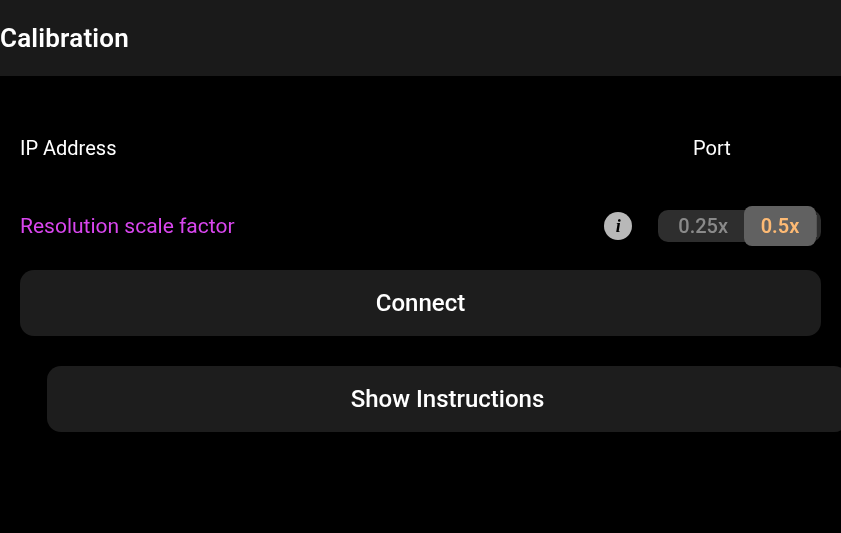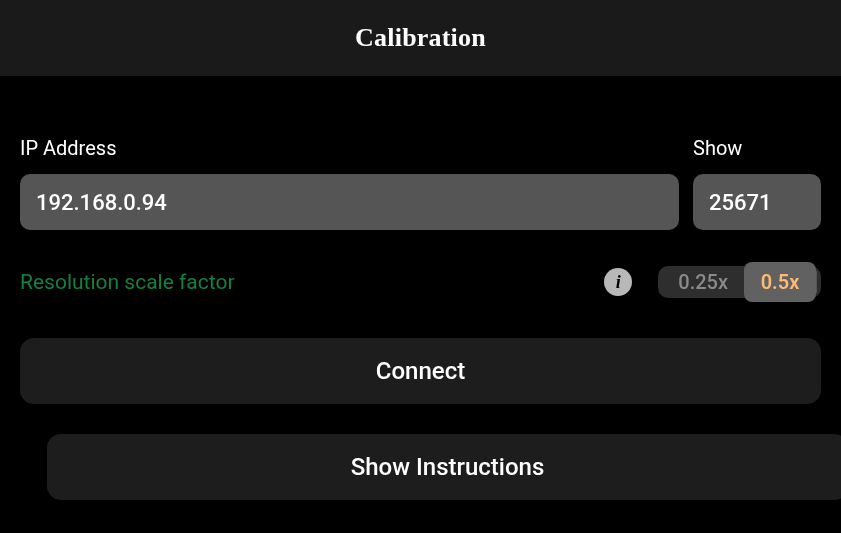--- a/index.html
+++ b/index.html
@@ -4,21 +4,21 @@
   <style>
     * { box-sizing: border-box; margin: 0; padding: 0; }
     html, body {
       width: 841px; height: 533px; overflow: hidden;
       background: #000; color: #fff;
       font-family: -apple-system, BlinkMacSystemFont, "Segoe UI", Roboto, Helvetica, Arial, sans-serif;
     }
     .header {
       width: 100%; height: 76px;
       background: #1a1a1a;
-      display: flex; align-items: center; justify-content: center; font-family: Liberation Serif, serif;
+      display: flex; align-items: center; 
     }
     .header h1 {
       font-size: 26px; font-weight: 600; letter-spacing: 0.2px;
     }
     .content {
       padding: 60px 20px 2px 20px;
       border-radius: 17px;
     }
     .field-row {
       display: flex; gap: 14px; align-items: flex-end;
@@ -35,21 +35,21 @@
       background: #555556; border: none; border-radius: 10px;
       color: #fff; font-size: 22px; font-weight: 500;
       padding: 0 16px; outline: none;
       font-family: inherit;
     }
     .scale-row {
       display: flex; align-items: center; margin-top: 36px;
       gap: 16px;
     }
     .scale-label {
-      font-size: 21px; font-weight: 400; color: #15803d;
+      font-size: 21px; font-weight: 400; color: #d946ef;
       flex: 1 1 auto;
     }
     .info-icon {
       width: 28px; height: 28px; border-radius: 50%;
       background: #b8b8b8; color: #000;
       display: flex; align-items: center; justify-content: center;
       flex-shrink: 0;
       margin-right: 10px;
     }
     .info-icon span {
@@ -75,40 +75,38 @@
     }
     .seg-div {
       width: 1px; height: 22px; background: #555;
     }
     .button {
       width: 100%; height: 66px;
       background: #1d1d1d; border: none; border-radius: 14px;
       color: #fff; font-size: 24px; font-weight: 500;
       cursor: pointer; font-family: inherit;
     }
-    .button.connect { margin-top: 40px; }
+    .button.connect { margin-top: 28px; }
     .button.instructions { margin-top: 30px; margin-left: 27px; }
   </style>
 </head>
 <body>
 
 <div class="header">
   <h1>Calibration</h1>
 </div>
 
 <div class="content">
 
   <div class="field-row">
     <div class="field ip">
       <div class="label">IP Address</div>
-      <input class="input" type="text" value="192.168.0.94" style="">
     </div>
     <div class="field port">
-      <div class="label">Show</div>
-      <input class="input" type="text" value="25671" style="">
+      <div class="label">Port</div>
     </div>
   </div>
 
   <div class="scale-row">
     <div class="scale-label">Resolution scale factor</div>
     <div class="info-icon">
         <span>i</span>
       </div>
     <div class="seg">
       <div class="seg-item">0.25x</div>

